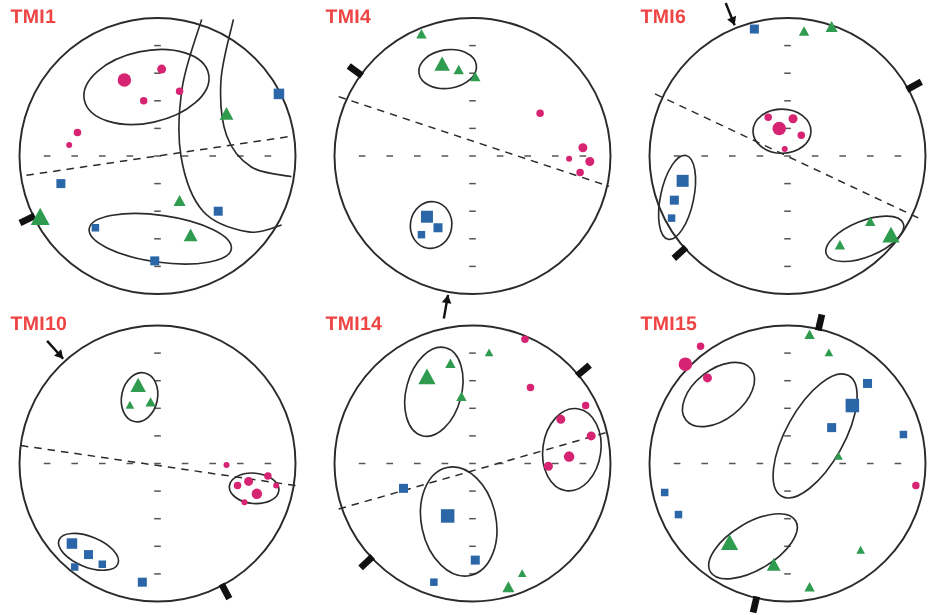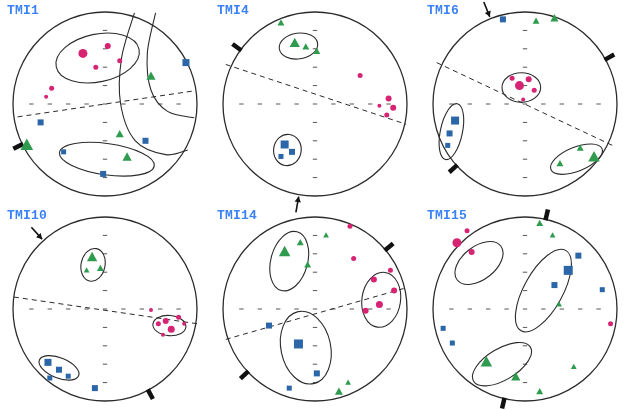--- a/index.html
+++ b/index.html
@@ -1,19 +1,19 @@
 <!DOCTYPE html>
 <html><head>
 <meta charset="utf-8">
 <style>
   html,body{margin:0;padding:0;background:#ffffff;}
   body{width:630px;height:410px;font-family:"Liberation Sans",sans-serif;}
   .figure{display:grid;grid-template-columns:repeat(3,210px);grid-template-rows:repeat(2,205px);width:630px;height:410px;}
   .panel{position:relative;overflow:visible;}
-  .panel-title{position:absolute;top:3px;left:7px;font-size:13px;font-weight:bold;color:#3b82f6;z-index:2;letter-spacing:.2px;font-family:Liberation Mono, monospace;}
+  .panel-title{position:absolute;top:3px;left:7px;font-size:13px;font-weight:bold;color:#ef4444;z-index:2;letter-spacing:.2px;}
   .chart-host{position:absolute;inset:0;}
   .chart-host svg{position:absolute;top:0;left:0;overflow:visible;}
 </style>
 </head>
 <body>
 
 <div class="figure">
   <div class="panel">
     <div class="chart-host">
         <svg width="210" height="205" viewBox="0 0 210 205">

